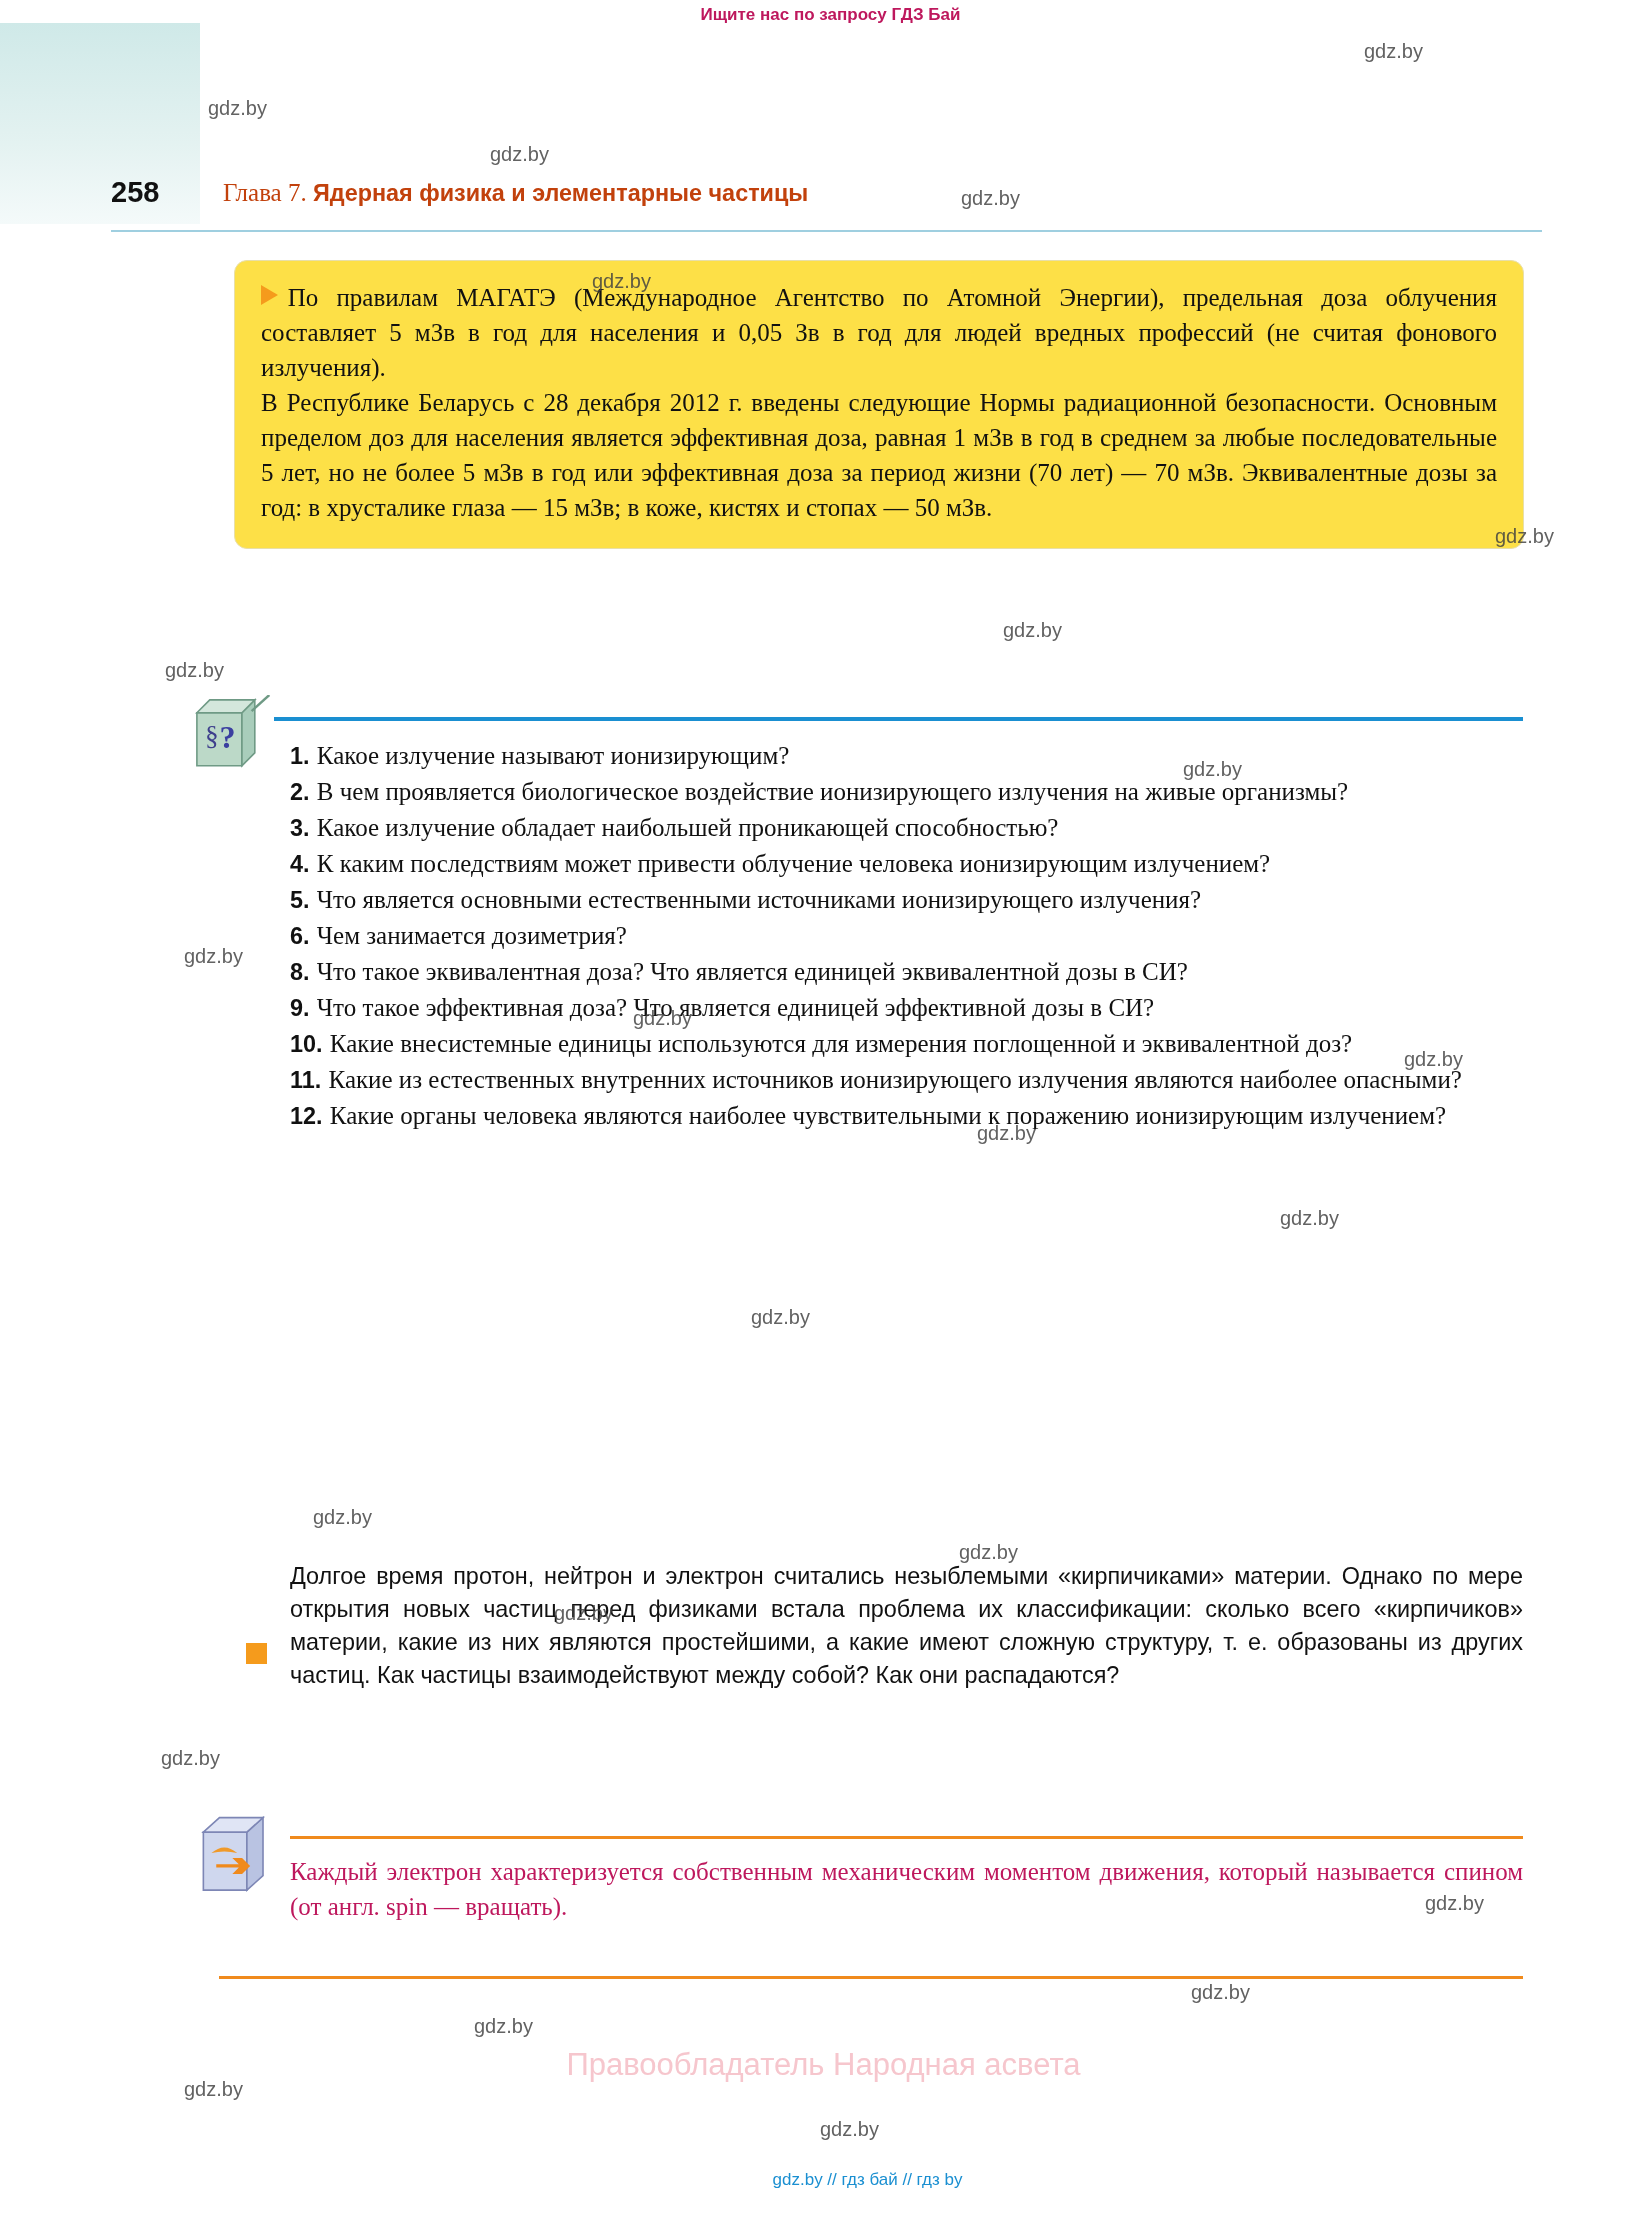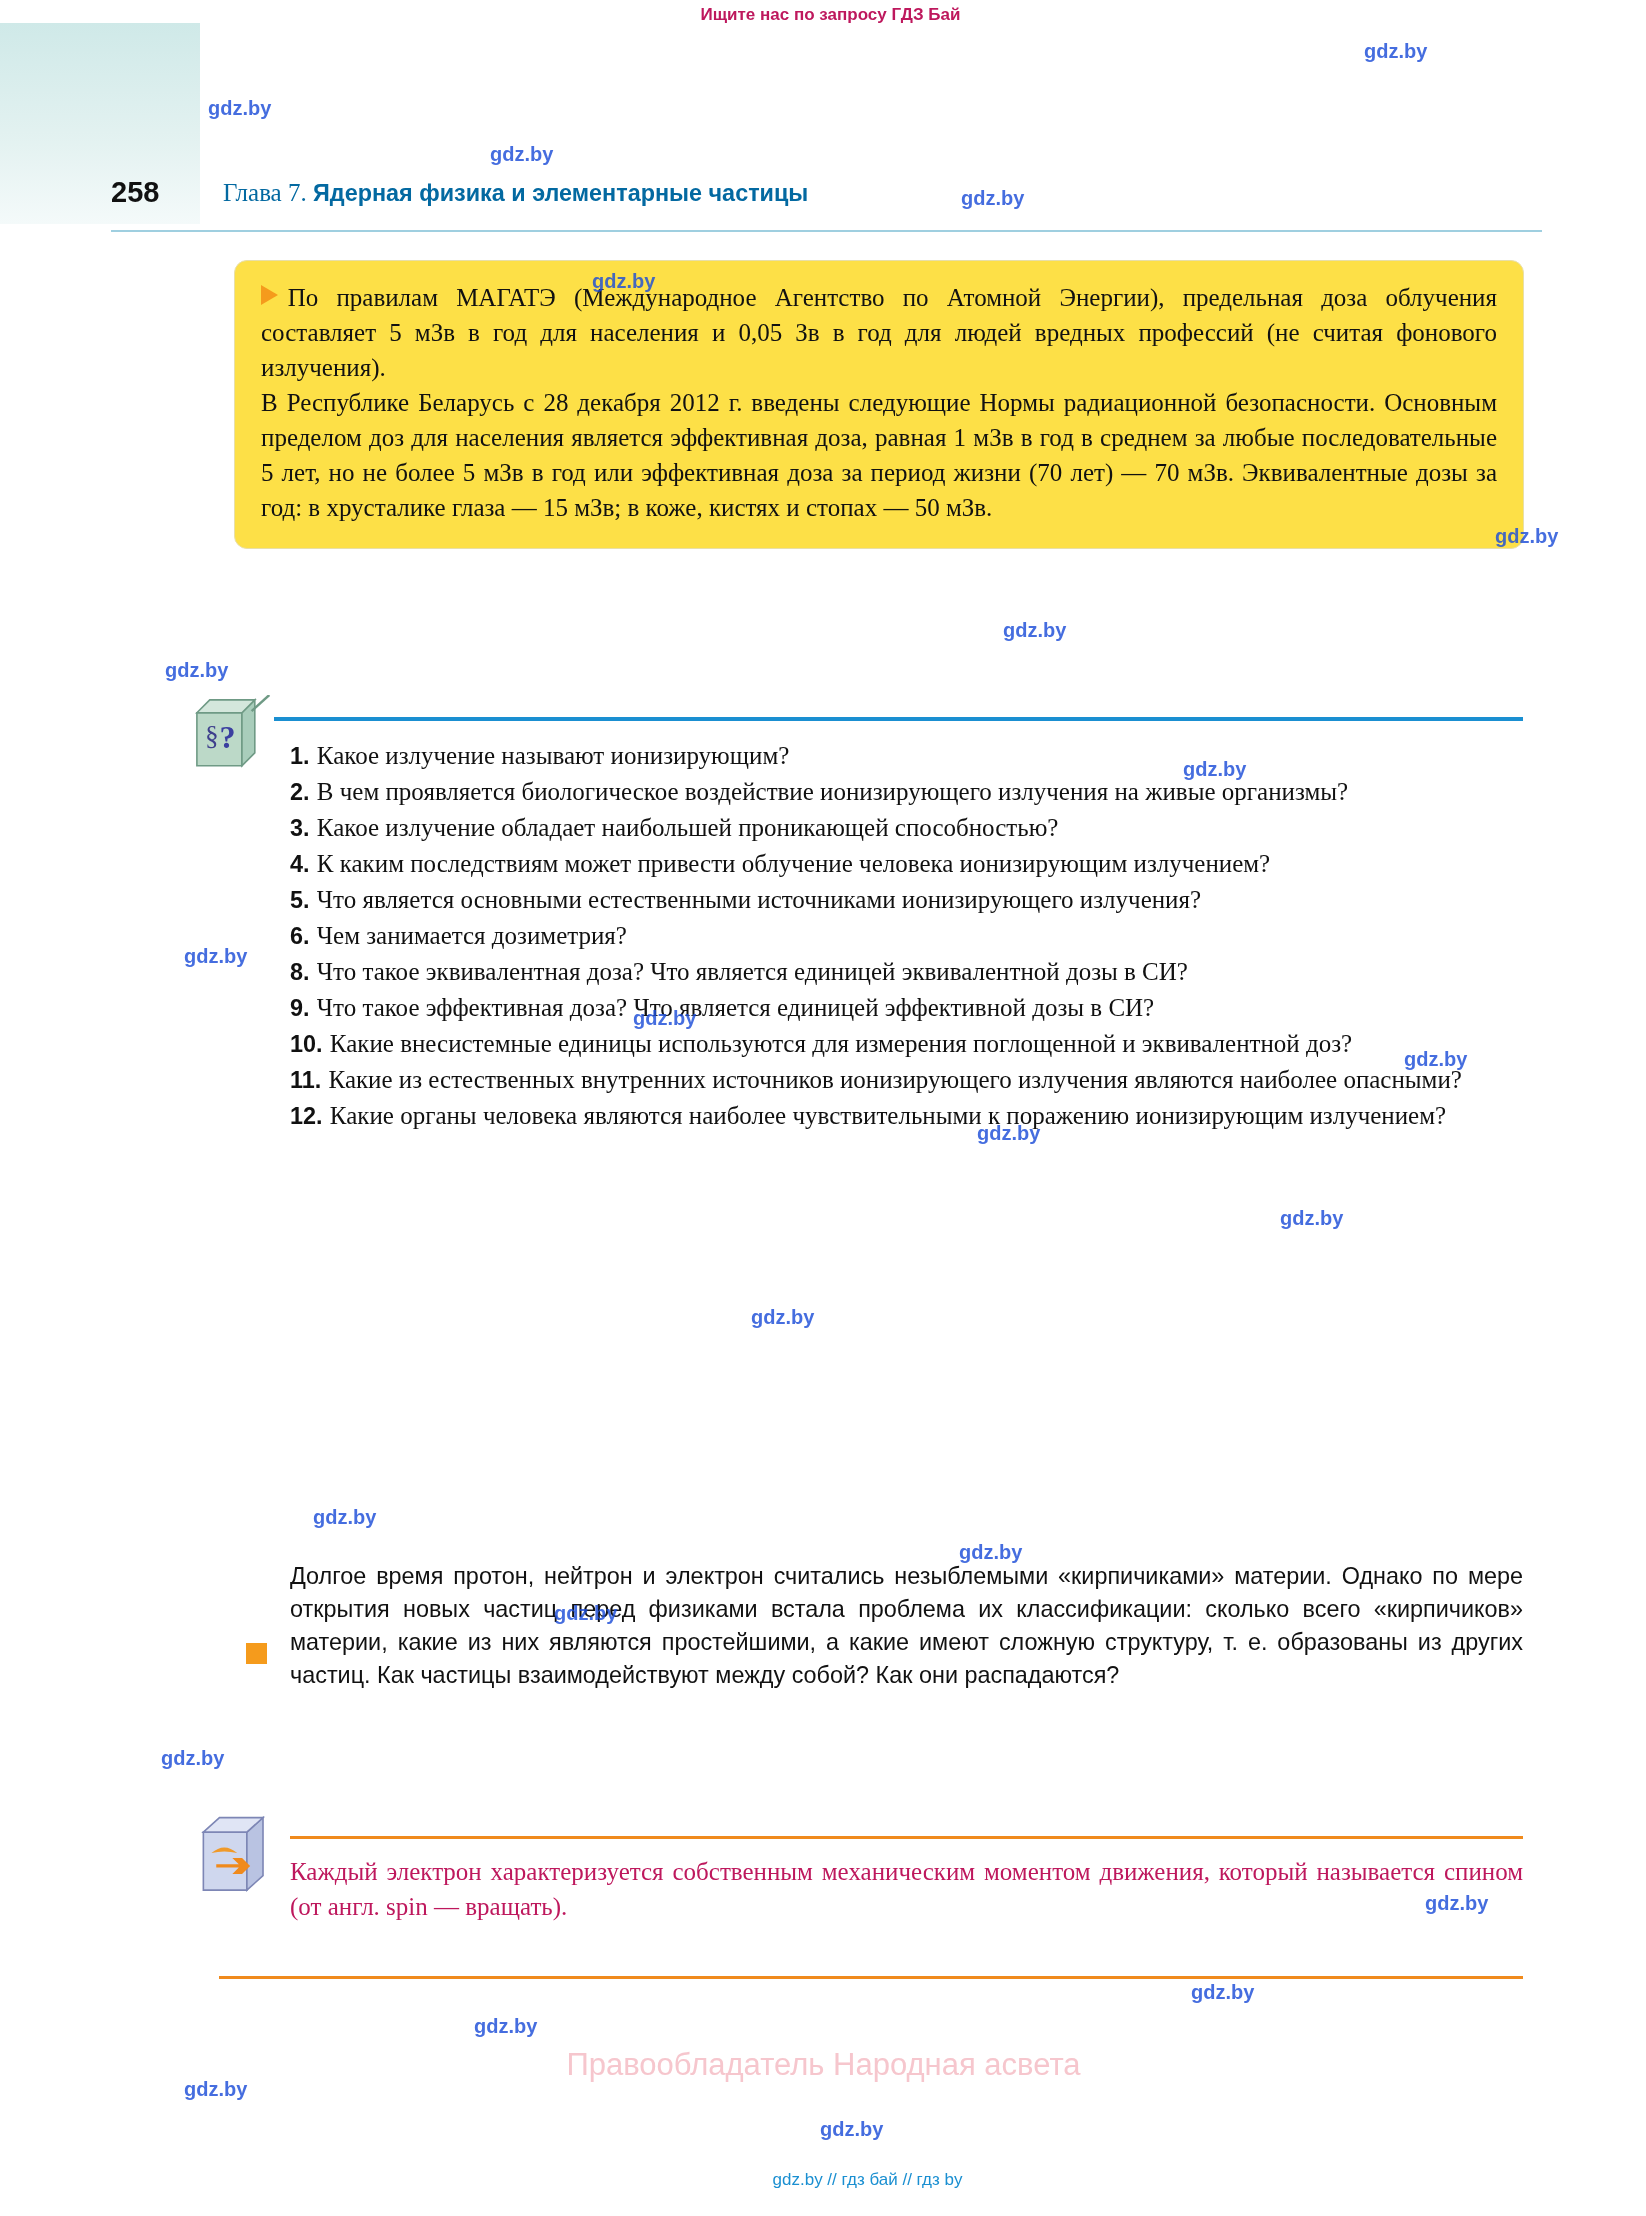--- a/index.html
+++ b/index.html
@@ -27,21 +27,21 @@
   }
 
   
   .page-number{
     position:absolute;left:111px;top:176px;
     font-family:"Liberation Sans", sans-serif;
     font-weight:bold;font-size:29px;color:#111;
   }
   .chapter-line{
     position:absolute;left:223px;top:179px;
-    font-size:25px;color:#0369a1;
+    font-size:25px;color:#c2410c;
   }
   .chapter-line b{font-family:"Liberation Sans", sans-serif;font-size:23.4px;}
   .header-rule{
     position:absolute;left:111px;top:230px;width:1431px;height:1.6px;
     background:#9fcfe0;
   }
 
   
   .callout{
     position:absolute;left:234px;top:260px;width:1290px;
@@ -136,26 +136,25 @@
     position:absolute;left:0;top:2170px;width:100%;
     text-align:center;
     font-family:"Liberation Sans", sans-serif;
     font-size:17px;color:#1a8fd1;padding-left:44px;
   }
 
   
   .wm{
     position:absolute;
     font-family:"Liberation Sans", sans-serif;
-    color:#1d4ed8;
+    color:#404040;
     opacity:0.82;
     font-size:20px;
     white-space:nowrap;
     pointer-events:none;
-    font-weight:bold;
   }
 </style>
 </head>
 <body>
 
 <div class="page">
 
   <div class="top-banner">Ищите нас по запросу ГДЗ Бай</div>
 
   <div class="corner-block"></div>

